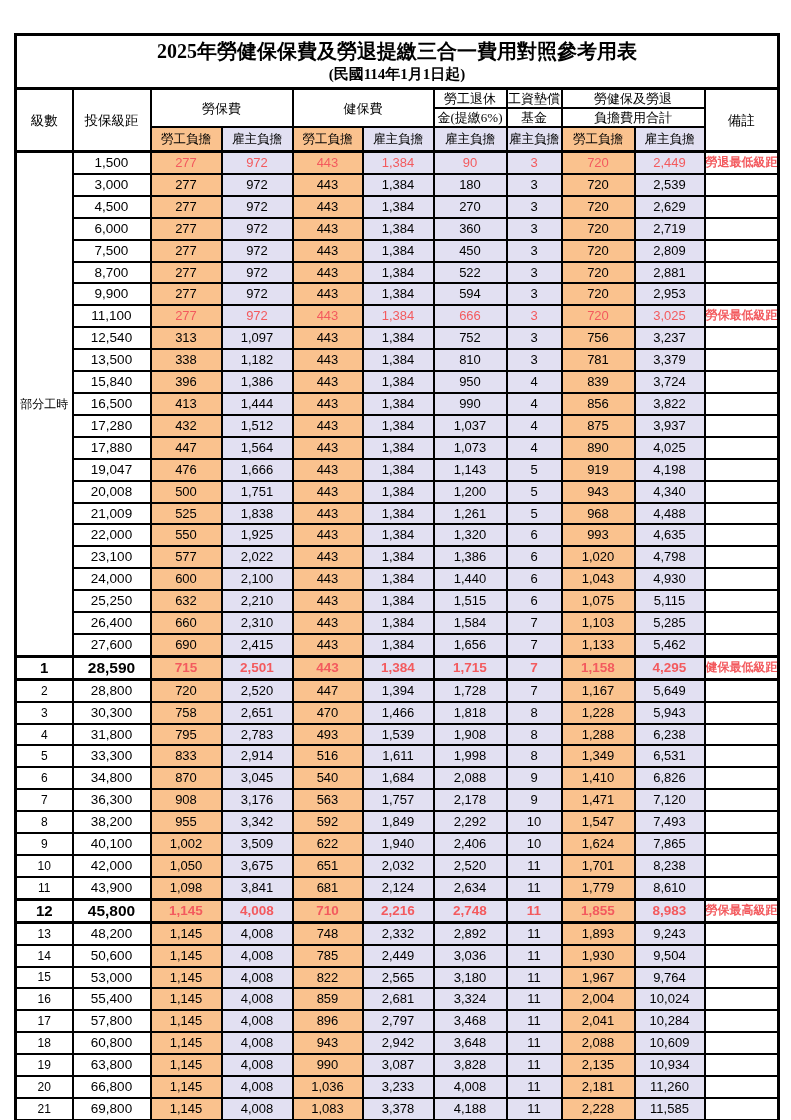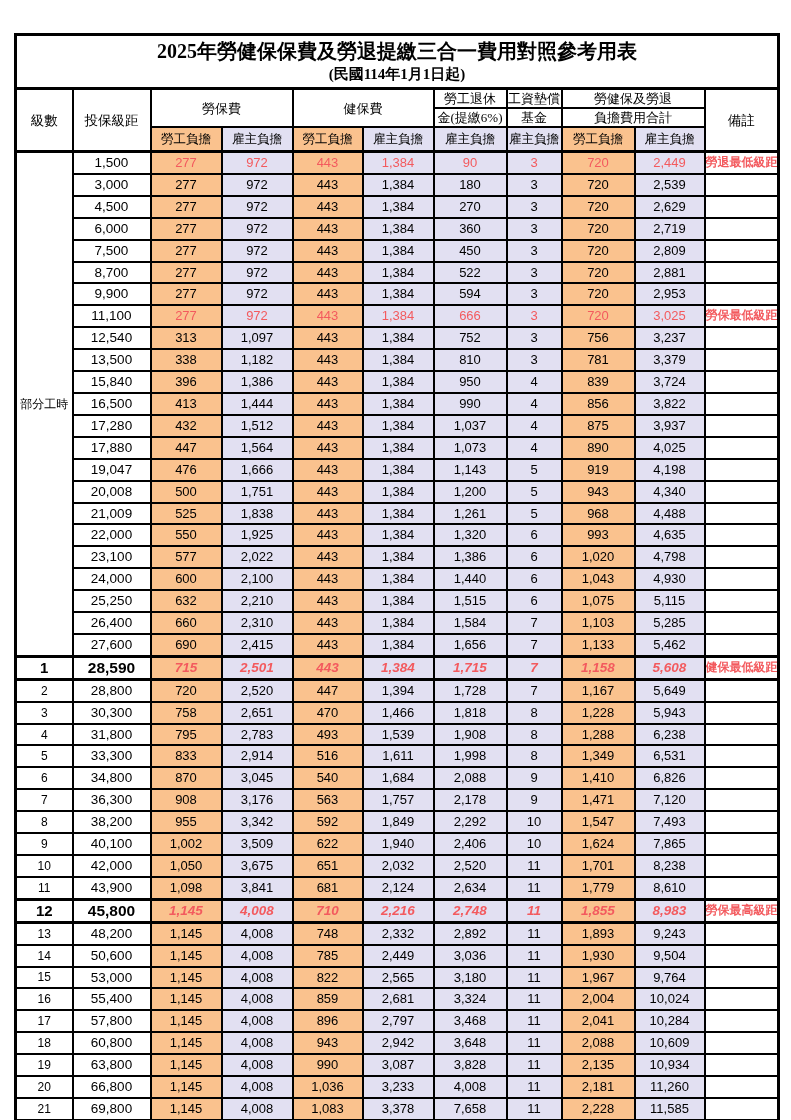--- a/index.html
+++ b/index.html
@@ -47,21 +47,21 @@
 
   tbody td { height:19.9px; font-size:13px; line-height:19.9px; }
   tbody td.c-bracket { font-size:13.5px; }
   tbody td.c-level   { font-size:12px; white-space:normal; line-height:14px; }
   tbody td.c-note    { font-size:12px; font-weight:700; color:#F35A5E; }
 
   tr.red-row td.c-val { color:#F35A5E; }
   tr.key-row td { border-top:3px solid #000; border-bottom:3px solid #000; font-weight:700; }
   tr.key-row td.c-level   { font-size:15px; }
   tr.key-row td.c-bracket { font-size:15.5px; }
-  tr.key-row td.c-val     { font-size:13.5px;font-style:italic; }
+  tr.key-row td.c-val     { font-size:13.5px; }
 </style>
 </head>
 <body>
 
 <div class="page">
   <table class="ref-table">
     <colgroup>
       <col class="w-level">
         <col class="w-bracket">
       <col class="w-li-e">
@@ -388,21 +388,21 @@
         <tr class="red-row key-row">
           <td class="c-level">1</td>
           <td class="c-bracket">28,590</td>
           <td class="c-val c-emp">715</td>
           <td class="c-val c-er">2,501</td>
           <td class="c-val c-emp">443</td>
           <td class="c-val c-er">1,384</td>
           <td class="c-val c-er">1,715</td>
           <td class="c-val c-er">7</td>
           <td class="c-val c-emp">1,158</td>
-          <td class="c-val c-er">5,608</td>
+          <td class="c-val c-er">4,295</td>
           <td class="c-note">健保最低級距</td>
         </tr>
         <tr>
           <td class="c-level">2</td>
           <td class="c-bracket">28,800</td>
           <td class="c-val c-emp">720</td>
           <td class="c-val c-er">2,520</td>
           <td class="c-val c-emp">447</td>
           <td class="c-val c-er">1,394</td>
           <td class="c-val c-er">1,728</td>
@@ -645,21 +645,21 @@
           <td class="c-val c-er">11,260</td>
           <td class="c-note"></td>
         </tr>
         <tr>
           <td class="c-level">21</td>
           <td class="c-bracket">69,800</td>
           <td class="c-val c-emp">1,145</td>
           <td class="c-val c-er">4,008</td>
           <td class="c-val c-emp">1,083</td>
           <td class="c-val c-er">3,378</td>
-          <td class="c-val c-er">7,658</td>
+          <td class="c-val c-er">4,188</td>
           <td class="c-val c-er">11</td>
           <td class="c-val c-emp">2,228</td>
           <td class="c-val c-er">11,585</td>
           <td class="c-note"></td>
         </tr>
       </tbody>
   </table>
 </div>
 
 </body></html>

